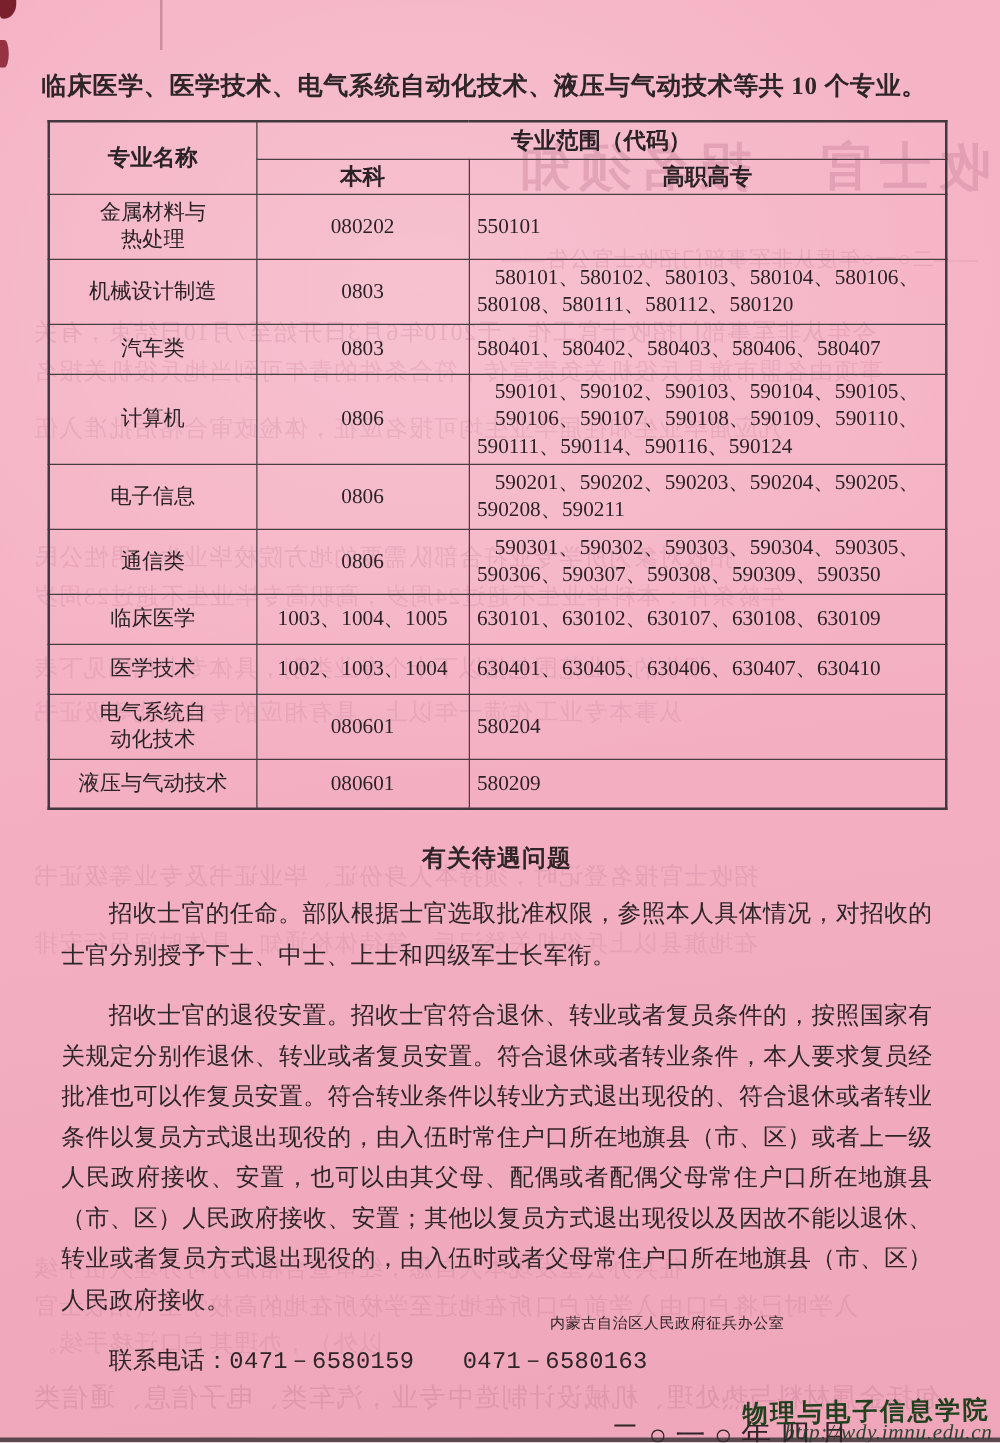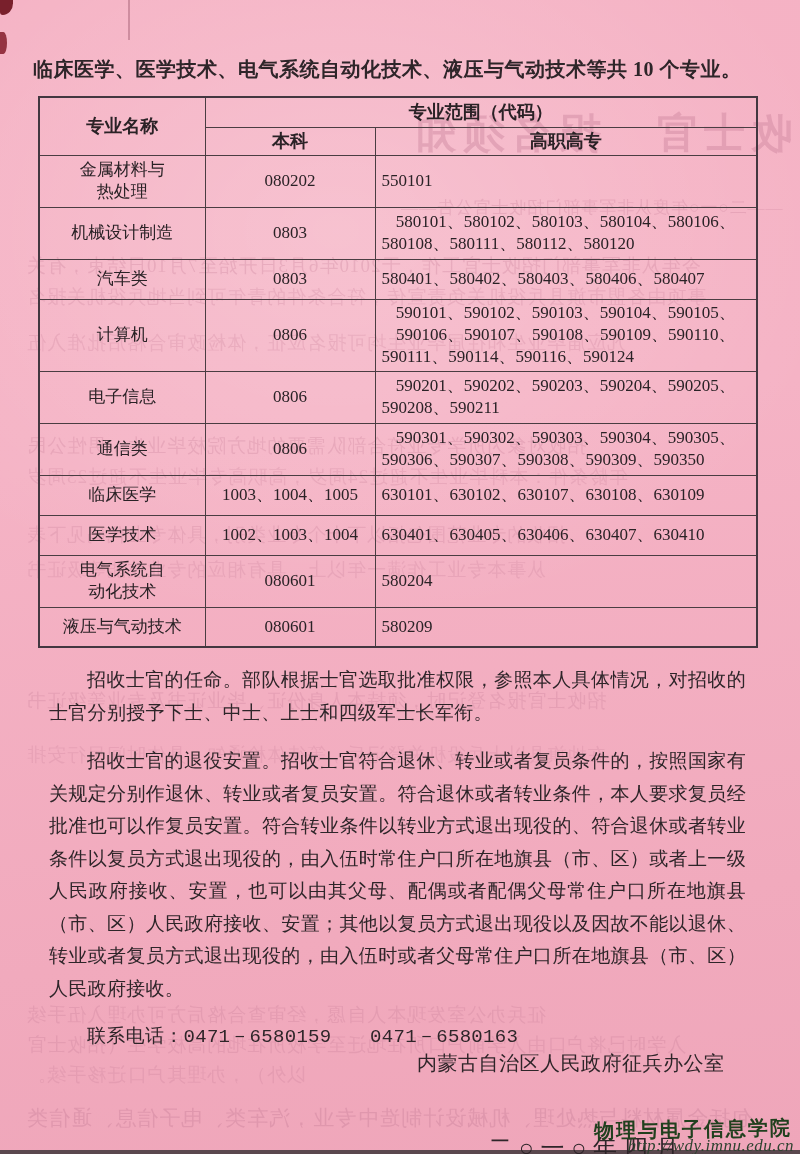--- a/index.html
+++ b/index.html
@@ -60,21 +60,21 @@
   tr.hr1{height:30px;}
   tr.hr2{height:28px;margin-top:28px;}
   td.c1{white-space:pre-line;}
   td.c3{text-align:justify;text-align-last:left;padding:2px 10px 2px 11px;}
   tr.h1l{height:40px;} tr.h2l{height:52px;margin-left:32px;} tr.h3l{height:72px;}
 
   .sec-heading{margin:26px 0 10px 0;text-align:center;font-size:19px;font-weight:600;letter-spacing:1px;}
   .bodyp{margin:16px;font-size:19px;line-height:32.5px;text-align:justify;text-indent:2em;letter-spacing:.3px;}
   .contact{margin-top:2px;text-align:left;font-family:Liberation Mono, monospace;}
 
-  .signature{position:absolute;top:1050px;left:417px;font-size:20px;letter-spacing:.5px;z-index:2;}
+  .signature{position:absolute;top:1050px;left:440px;font-size:12px;letter-spacing:.5px;z-index:2;}
   .date{position:absolute;top:1132px;left:488px;font-size:24px;letter-spacing:7px;z-index:2;}
   .college{
     position:absolute;top:1116px;right:8px;z-index:3;
     font-size:20px;font-weight:bold;letter-spacing:2px;
     color:#21401e;transform:rotate(-1deg);
   }
   .url{position:absolute;top:1136px;right:6px;z-index:3;font-size:17px;font-style:italic;color:#2d422f;letter-spacing:.5px;}
 </style>
 </head>
 <body>
@@ -171,20 +171,21 @@
           <td class="c3">580204</td>
         </tr>
         <tr class="h1l">
           <td class="c1">液压与气动技术</td>
           <td class="c2">080601</td>
           <td class="c3">580209</td>
         </tr>
       </tbody>
     </table>
 
+    <h3 class="sec-heading">有关待遇问题</h3>
     <p class="bodyp">招收士官的任命。部队根据士官选取批准权限，参照本人具体情况，对招收的士官分别授予下士、中士、上士和四级军士长军衔。</p>
     <p class="bodyp">招收士官的退役安置。招收士官符合退休、转业或者复员条件的，按照国家有关规定分别作退休、转业或者复员安置。符合退休或者转业条件，本人要求复员经批准也可以作复员安置。符合转业条件以转业方式退出现役的、符合退休或者转业条件以复员方式退出现役的，由入伍时常住户口所在地旗县（市、区）或者上一级人民政府接收、安置，也可以由其父母、配偶或者配偶父母常住户口所在地旗县（市、区）人民政府接收、安置；其他以复员方式退出现役以及因故不能以退休、转业或者复员方式退出现役的，由入伍时或者父母常住户口所在地旗县（市、区）人民政府接收。</p>
     <p class="bodyp contact">联系电话：0471－6580159　　0471－6580163</p>
   </div>
 
   <div class="signature">内蒙古自治区人民政府征兵办公室</div>
   <div class="date">二○一○年四月</div>
   <div class="college">物理与电子信息学院</div>
   <div class="url">http://wdy.imnu.edu.cn</div>
 

